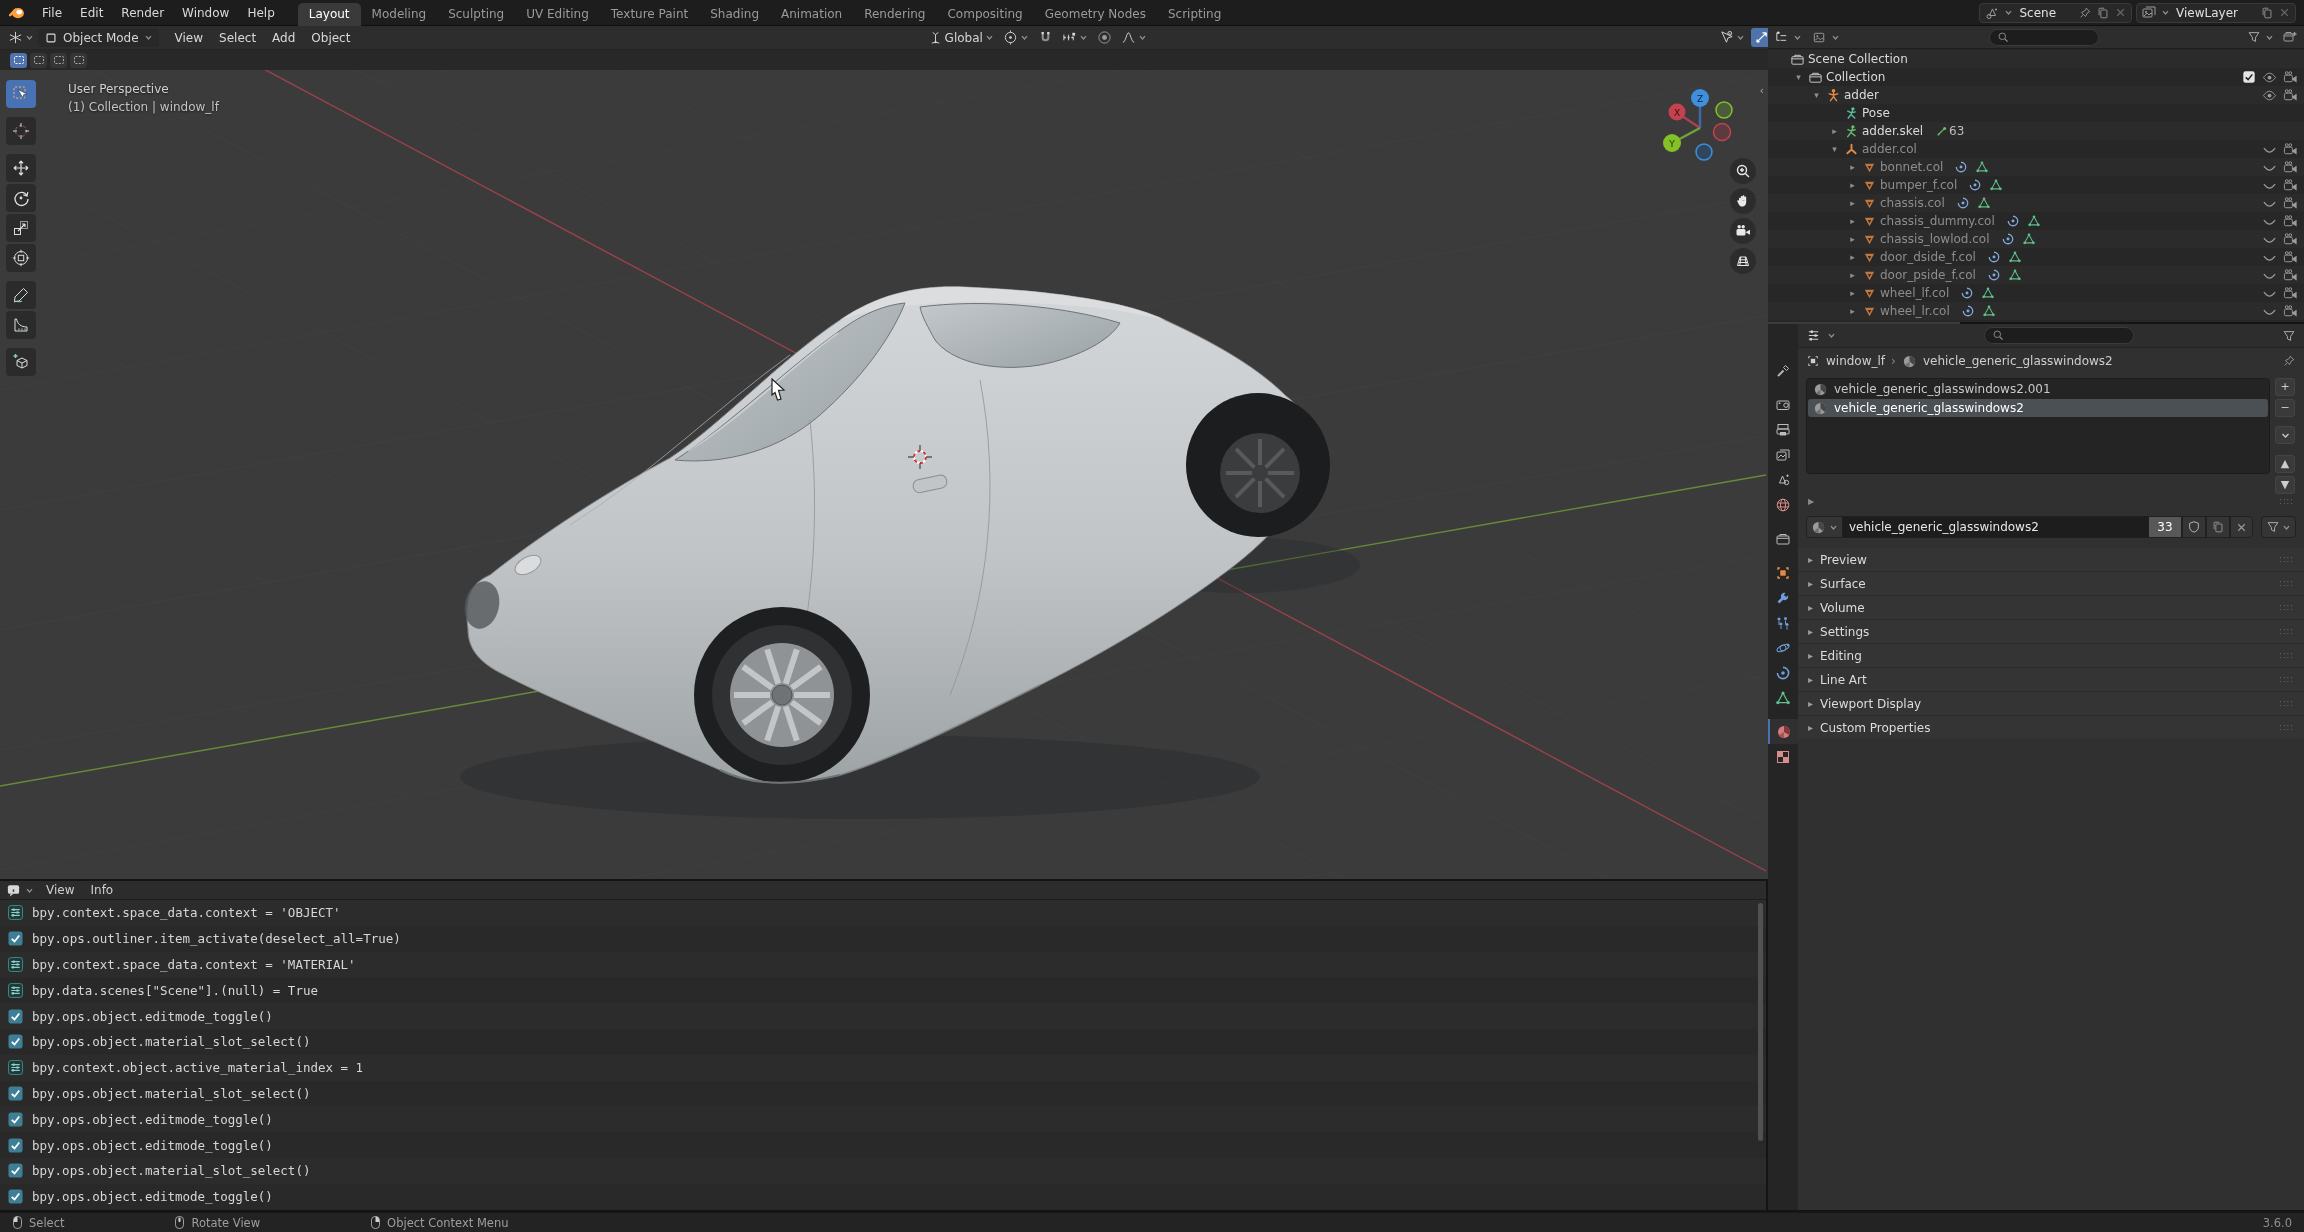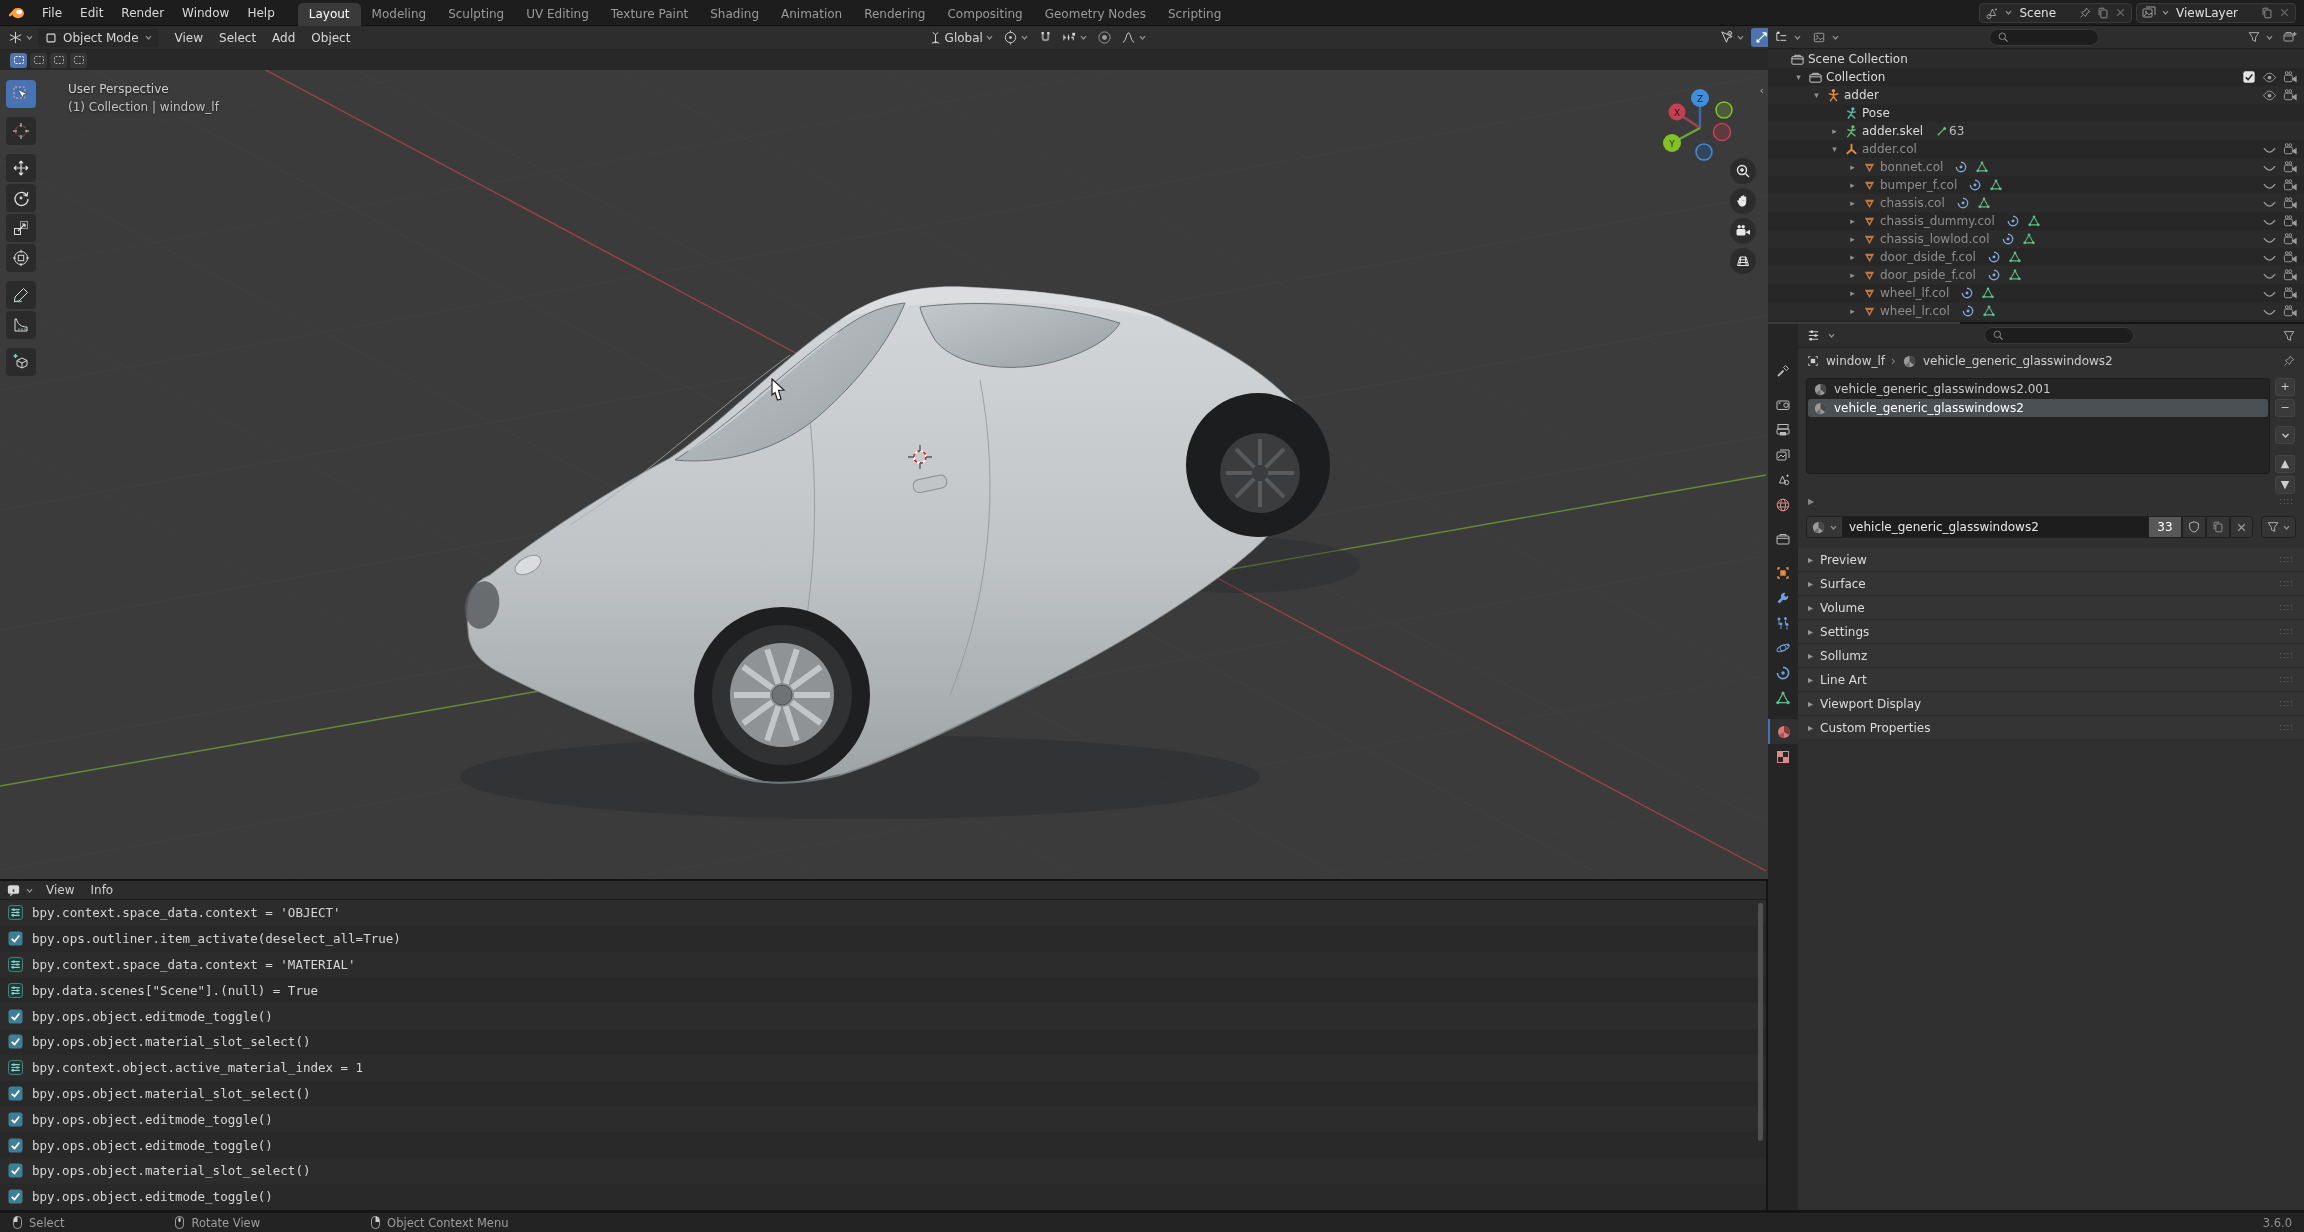--- a/index.html
+++ b/index.html
@@ -1463,21 +1463,21 @@
             <span>Volume</span>
             <span class="grip">::::</span>
           </div>
           <div class="panel">
             <span class="caret">▸</span>
             <span>Settings</span>
             <span class="grip">::::</span>
           </div>
           <div class="panel">
             <span class="caret">▸</span>
-            <span>Sollumz</span>
+            <span>Editing</span>
             <span class="grip">::::</span>
           </div>
           <div class="panel">
             <span class="caret">▸</span>
             <span>Line Art</span>
             <span class="grip">::::</span>
           </div>
           <div class="panel">
             <span class="caret">▸</span>
             <span>Viewport Display</span>

